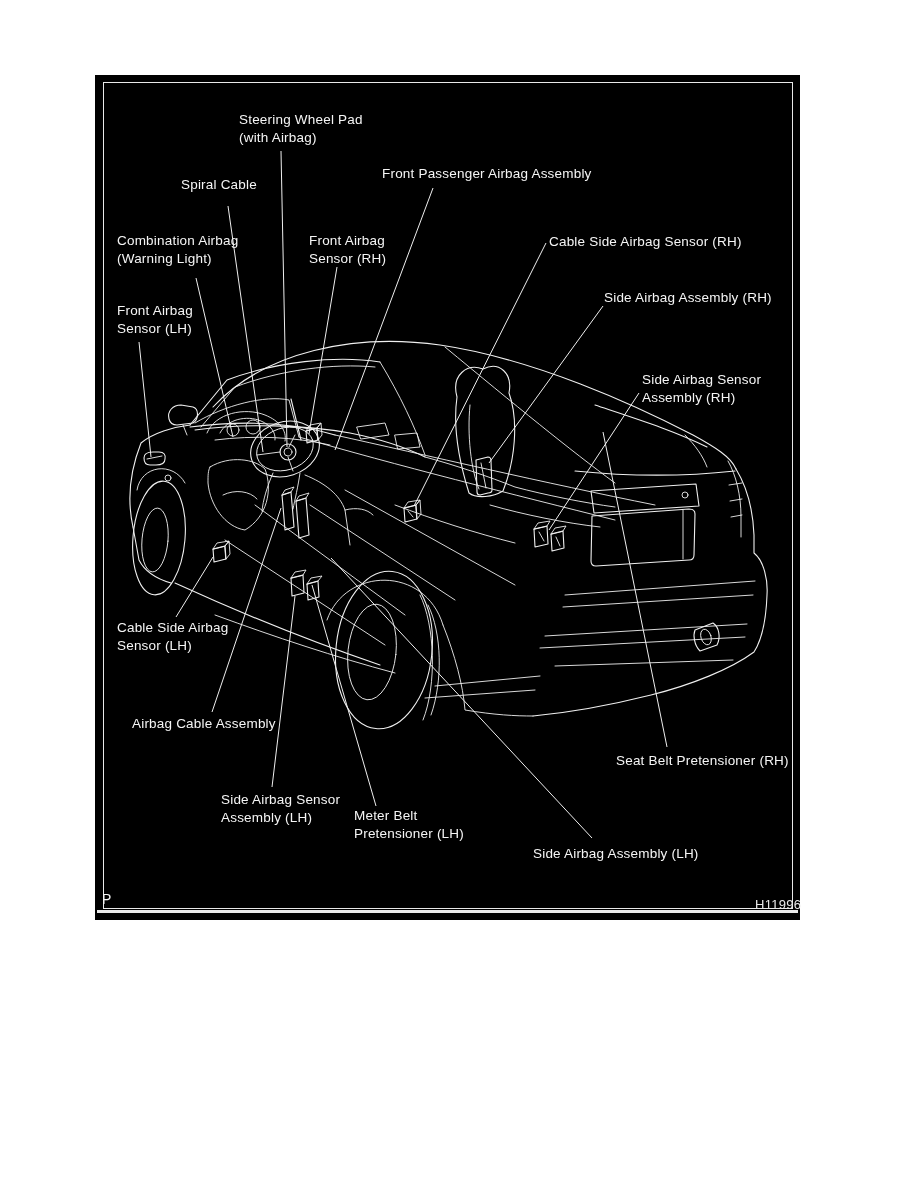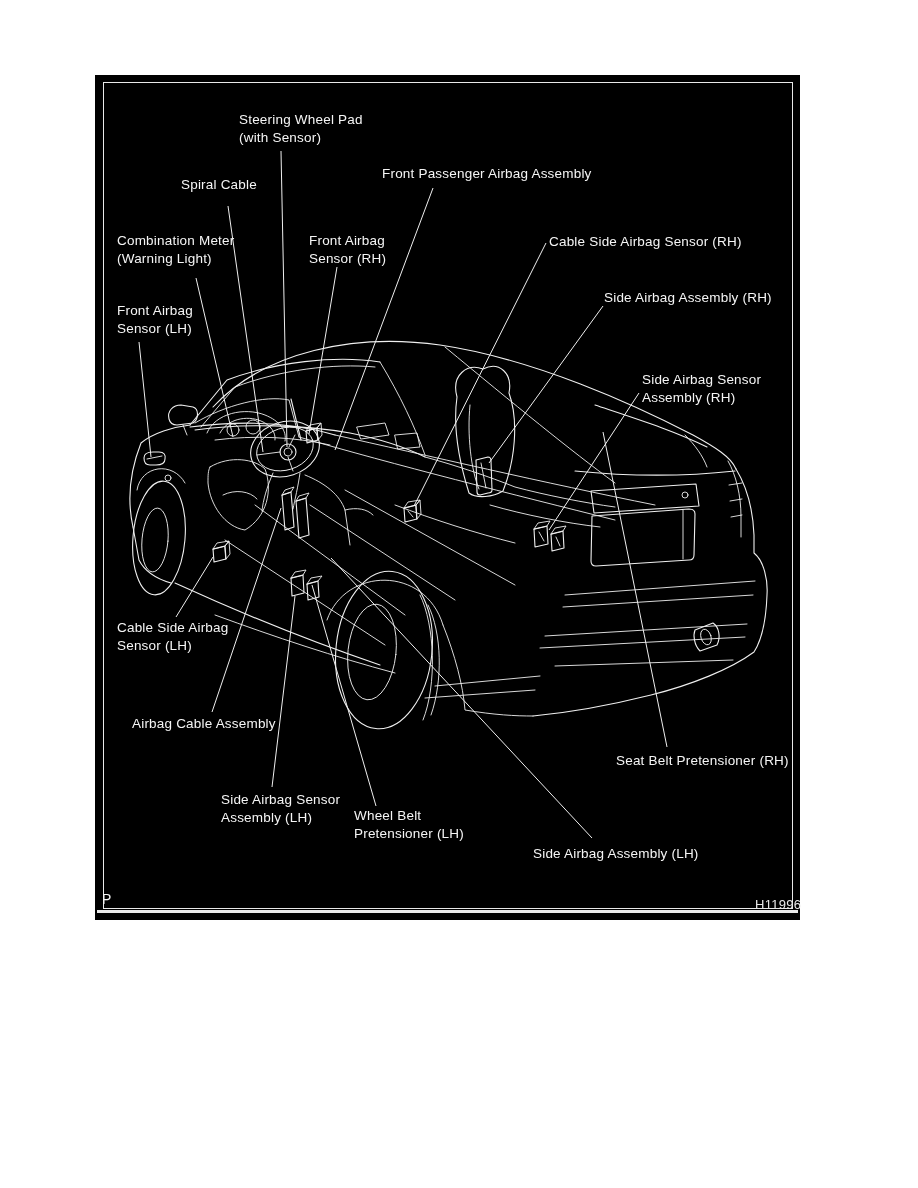--- a/index.html
+++ b/index.html
@@ -239,30 +239,30 @@
         <line class="leader" x1="117" y1="637" x2="186" y2="433"></line>
         <line class="leader" x1="177" y1="712" x2="200" y2="521"></line>
         <line class="leader" x1="281" y1="731" x2="217" y2="510"></line>
         <line class="leader" x1="572" y1="672" x2="508" y2="357"></line>
         <line class="leader" x1="497" y1="763" x2="236" y2="483"></line>
       </g>
     </svg>
 
     <div class="lbl" style="left:144px;top:36px">
       <span>Steering Wheel Pad</span>
-      <span>(with Sensor)</span>
+      <span>(with Airbag)</span>
     </div>
     <div class="lbl" style="left:86px;top:101px">
       <span>Spiral Cable</span>
     </div>
     <div class="lbl" style="left:287px;top:90px">
       <span>Front Passenger Airbag Assembly</span>
     </div>
     <div class="lbl" style="left:22px;top:157px">
-      <span>Combination Meter</span>
+      <span>Combination Airbag</span>
       <span>(Warning Light)</span>
     </div>
     <div class="lbl" style="left:214px;top:157px">
       <span>Front Airbag</span>
       <span>Sensor (RH)</span>
     </div>
     <div class="lbl" style="left:454px;top:158px">
       <span>Cable Side Airbag Sensor (RH)</span>
     </div>
     <div class="lbl" style="left:509px;top:214px">
@@ -281,21 +281,21 @@
       <span>Sensor (LH)</span>
     </div>
     <div class="lbl" style="left:37px;top:640px">
       <span>Airbag Cable Assembly</span>
     </div>
     <div class="lbl" style="left:126px;top:716px">
       <span>Side Airbag Sensor</span>
       <span>Assembly (LH)</span>
     </div>
     <div class="lbl" style="left:259px;top:732px">
-      <span>Wheel Belt</span>
+      <span>Meter Belt</span>
       <span>Pretensioner (LH)</span>
     </div>
     <div class="lbl" style="left:521px;top:677px">
       <span>Seat Belt Pretensioner (RH)</span>
     </div>
     <div class="lbl" style="left:438px;top:770px">
       <span>Side Airbag Assembly (LH)</span>
     </div>
 
     <div id="inner-frame"></div>

